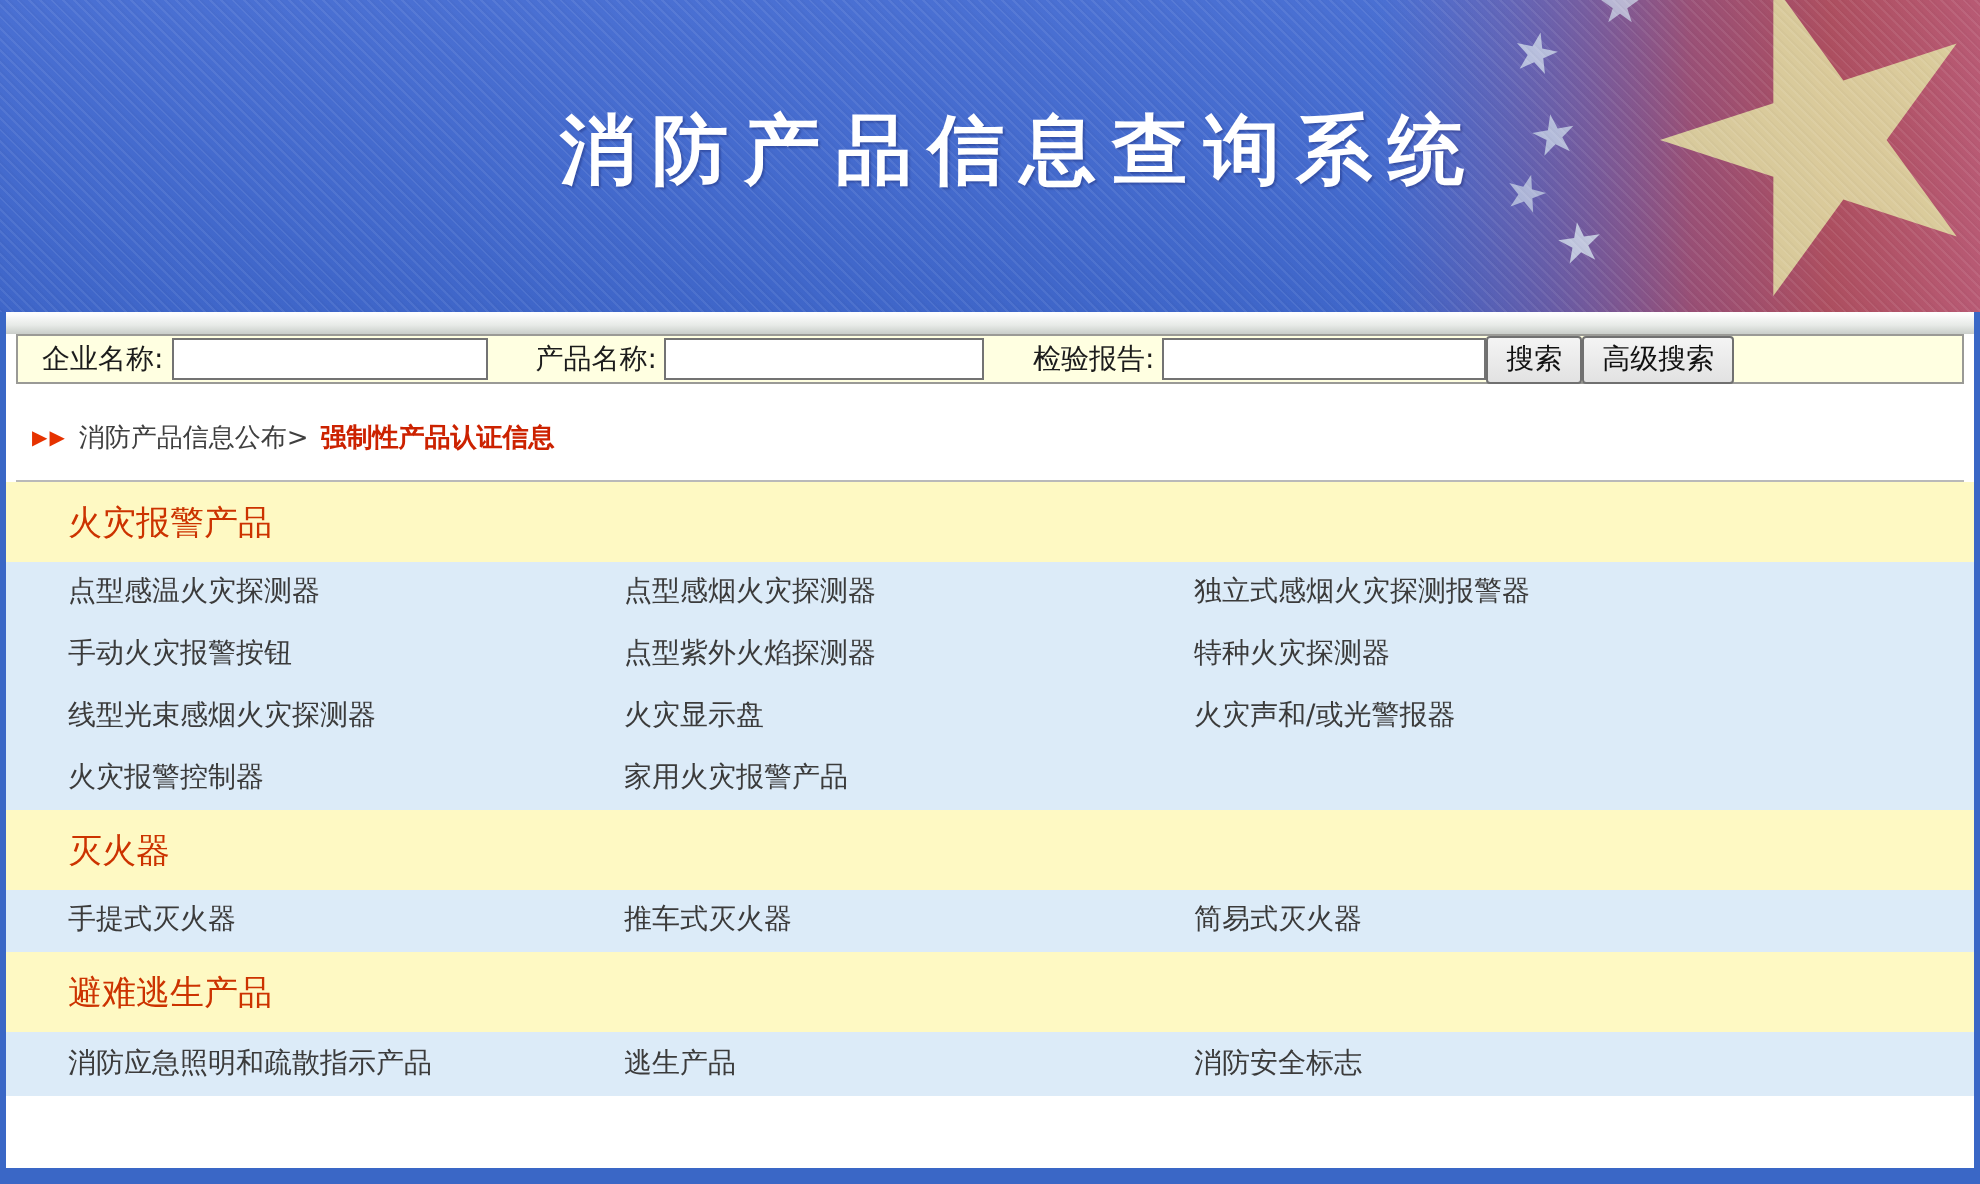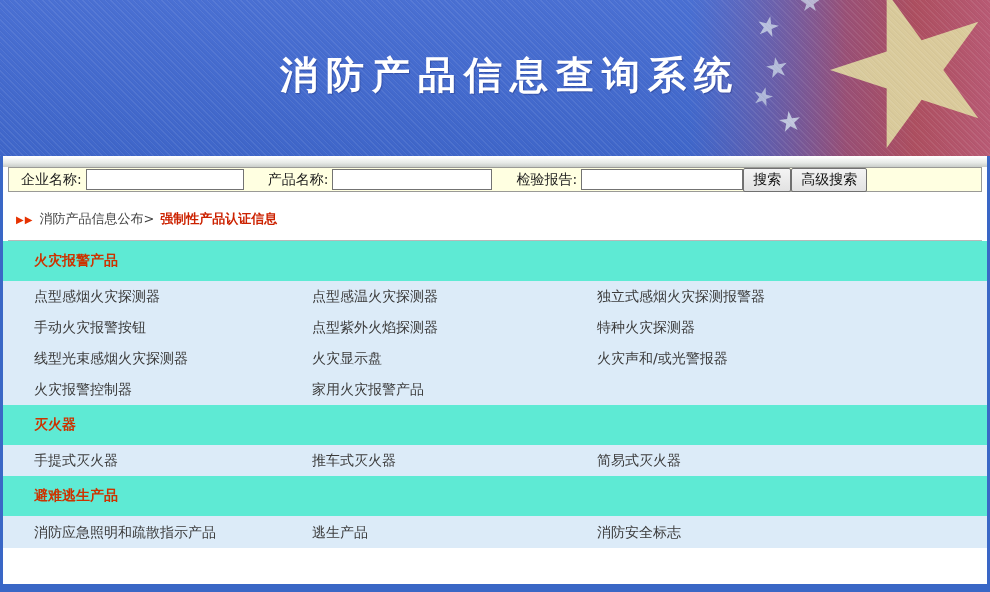--- a/index.html
+++ b/index.html
@@ -38,21 +38,21 @@
   
   .breadcrumb { height:43px; margin:6px 5px 0 5px; border-bottom:1px solid #b9b9b9;
      display:flex; align-items:center; padding-left:8px; flex:none; background:#fff; }
   .crumb-arrows { color:#e63200; font-size:10px; letter-spacing:1px; margin-right:6px; }
   .crumb-root { font-size:13px; color:#3f3f3f; margin-right:6px; cursor:pointer; }
   .crumb-current { font-size:13px; color:#cc2200; font-weight:bold; }
 
   
   .sections { flex:1; display:flex; flex-direction:column; }
   .section-header { height:40px; display:flex; align-items:center; padding-left:31px;
-     color:#cc3300; font-size:14px; font-weight:bold; background:#5eead4; flex:none; }
+     color:#cc3300; font-size:17px; font-weight:normal; background:#fef9c3; flex:none; }
   .section-items { background:#dcebf8; padding-left:31px; display:grid;
      grid-template-columns:278px 285px 1fr; flex:none; }
   .product-item { height:31px; line-height:31px; font-size:14px; color:#3b3b3b; cursor:pointer; white-space:nowrap; }
   .section:last-child .product-item { height:32px; line-height:32px; }
 
   
   .footer-bar { height:8px; background:#3a67c6; flex:none; }
 </style>
 </head>
 <body>
@@ -106,22 +106,22 @@
     <div class="breadcrumb">
       <span class="crumb-arrows">▶▶</span>
       <span class="crumb-root">消防产品信息公布&gt;</span>
       <span class="crumb-current">强制性产品认证信息</span>
     </div>
 
     <div class="sections">
       <div class="section">
         <div class="section-header">火灾报警产品</div>
         <div class="section-items">
+            <div class="product-item">点型感温火灾探测器</div>
             <div class="product-item">点型感烟火灾探测器</div>
-            <div class="product-item">点型感温火灾探测器</div>
             <div class="product-item">独立式感烟火灾探测报警器</div>
             <div class="product-item">手动火灾报警按钮</div>
             <div class="product-item">点型紫外火焰探测器</div>
             <div class="product-item">特种火灾探测器</div>
             <div class="product-item">线型光束感烟火灾探测器</div>
             <div class="product-item">火灾显示盘</div>
             <div class="product-item">火灾声和/或光警报器</div>
             <div class="product-item">火灾报警控制器</div>
             <div class="product-item">家用火灾报警产品</div>
           </div>

